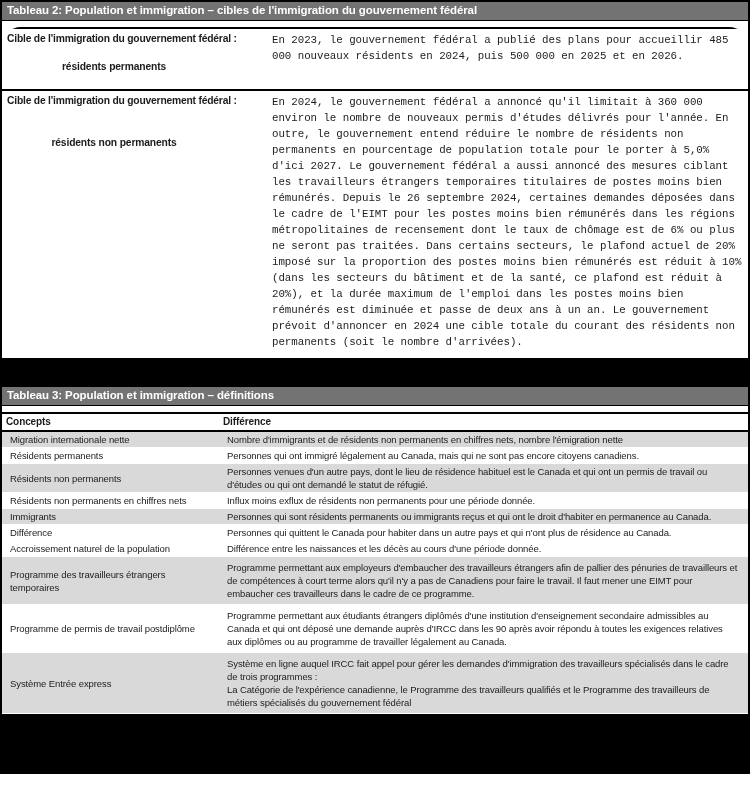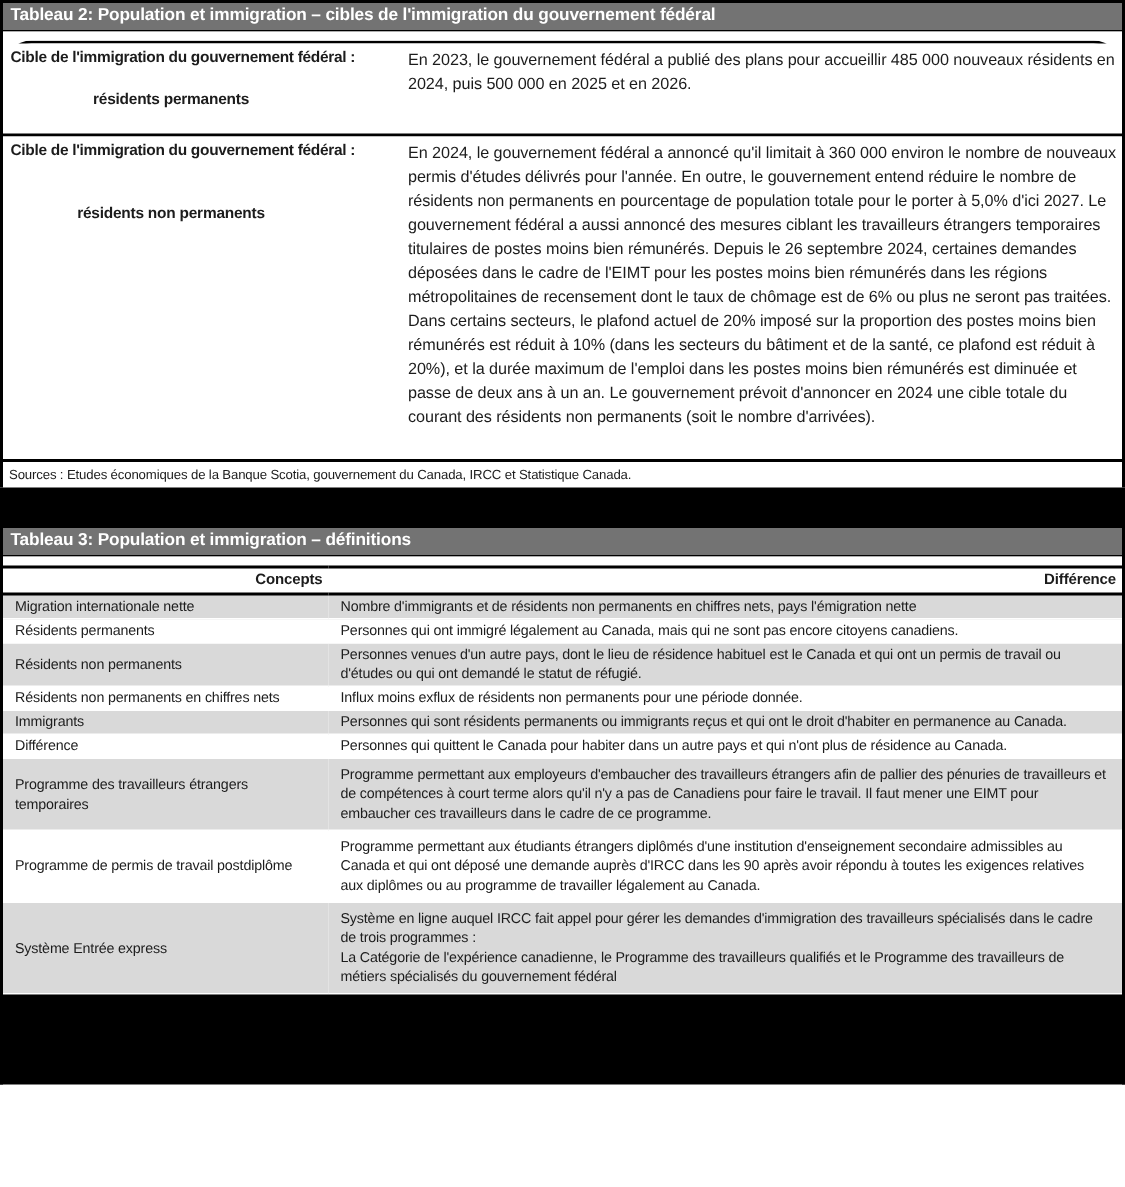--- a/index.html
+++ b/index.html
@@ -24,27 +24,27 @@
   .t2-title { border-top:2px solid #000; border-bottom:1px solid #000; }
   .t2-body { border-top:2px solid #000;border-radius:19px; }
   .t2-row { display:flex; border-bottom:2px solid #000; background:#fff; }
   .t2-row.r1 { min-height:60px; }
   .t2-row.r2 { min-height:203px; }
   .t2-label-cell { width:265px; box-sizing:border-box; padding:4px 6px 4px 5px; flex:none; }
   .t2-label { font-weight:bold; font-size:10.3px; letter-spacing:-0.2px; white-space:nowrap; }
   .t2-sub { font-weight:bold; font-size:10.3px; letter-spacing:-0.15px; text-align:center; padding-right:40px; }
   .r1 .t2-sub { margin-top:17px; }
   .r2 .t2-sub { margin-top:31px; }
-  .t2-text { flex:1; padding:3px 4px 20px 5px; font-size:10.8px; line-height:16px; letter-spacing:-0.05px; }
+  .t2-text { flex:1; padding:3px 4px 8px 5px; font-size:10.8px; line-height:16px; letter-spacing:-0.05px;font-family:Liberation Mono, monospace; }
 
   
   .t3-title { border-bottom:1px solid #000; }
   table.def-table { border-collapse:collapse; width:100%; border-top:2px solid #000; table-layout:fixed; }
   .def-table th {
-    text-align:right; font-size:10px; font-weight:bold; padding:2px 4px 3px 4px;
+    text-align:left; font-size:10px; font-weight:bold; padding:2px 4px 3px 4px;
     border-bottom:2px solid #000; background:#fff; letter-spacing:-0.1px;
   }
   .def-table th.col-concept, .def-table td.concept { width:209px; }
   .def-table td {
     font-size:9.5px; line-height:13px; letter-spacing:-0.1px;
     padding:1px 8px; vertical-align:middle; border-bottom:1px solid #fff;
   }
   .def-table td.def { white-space:pre-line; }
   .def-table tr.alt { background:#D9D9D9; }
   .def-table tr.pad td { padding-top:4px; padding-bottom:4px; }
@@ -72,21 +72,20 @@
       </div>
 
       <div class="t2-row r2">
         <div class="t2-label-cell">
           <div class="t2-label">Cible de l'immigration du gouvernement fédéral :</div>
           <div class="t2-sub">résidents non permanents</div>
         </div>
         <div class="t2-text">En 2024, le gouvernement fédéral a annoncé qu'il limitait à 360 000 environ le nombre de nouveaux permis d'études délivrés pour l'année. En outre, le gouvernement entend réduire le nombre de résidents non permanents en pourcentage de population totale pour le porter à 5,0% d'ici 2027. Le gouvernement fédéral a aussi annoncé des mesures ciblant les travailleurs étrangers temporaires titulaires de postes moins bien rémunérés. Depuis le 26 septembre 2024, certaines demandes déposées dans le cadre de l'EIMT pour les postes moins bien rémunérés dans les régions métropolitaines de recensement dont le taux de chômage est de 6% ou plus ne seront pas traitées. Dans certains secteurs, le plafond actuel de 20% imposé sur la proportion des postes moins bien rémunérés est réduit à 10% (dans les secteurs du bâtiment et de la santé, ce plafond est réduit à 20%), et la durée maximum de l'emploi dans les postes moins bien rémunérés est diminuée et passe de deux ans à un an. Le gouvernement prévoit d'annoncer en 2024 une cible totale du courant des résidents non permanents (soit le nombre d'arrivées).</div>
       </div>
 
-      <div class="sources-row">Sources : Etudes économiques de la Banque Scotia, gouvernement du Canada, IRCC et Statistique Canada.</div>
     </div>
   </section>
 
   <div class="black-band" style="height:27px;"></div>
 
   <section class="tbl-section t3-bottom">
     <div class="title-band t3-title">
       <span>Tableau 3: Population et immigration – définitions</span>
     </div>
     <div class="title-gap"></div>
@@ -94,41 +93,45 @@
     <table class="def-table">
       <thead>
         <tr>
           <th class="col-concept">Concepts</th>
           <th>Différence</th>
         </tr>
       </thead>
       <tbody>
         <tr class="alt">
           <td class="concept">Migration internationale nette</td>
-          <td class="def">Nombre d'immigrants et de résidents non permanents en chiffres nets, pays l'émigration nette</td>
+          <td class="def">Nombre d'immigrants et de résidents non permanents en chiffres nets, nombre l'émigration nette</td>
         </tr>
         <tr>
           <td class="concept">Résidents permanents</td>
           <td class="def">Personnes qui ont immigré légalement au Canada, mais qui ne sont pas encore citoyens canadiens.</td>
         </tr>
         <tr class="alt">
           <td class="concept">Résidents non permanents</td>
           <td class="def">Personnes venues d'un autre pays, dont le lieu de résidence habituel est le Canada et qui ont un permis de travail ou d'études ou qui ont demandé le statut de réfugié.</td>
         </tr>
         <tr>
           <td class="concept">Résidents non permanents en chiffres nets</td>
           <td class="def">Influx moins exflux de résidents non permanents pour une période donnée.</td>
         </tr>
         <tr class="alt">
           <td class="concept">Immigrants</td>
           <td class="def">Personnes qui sont résidents permanents ou immigrants reçus et qui ont le droit d'habiter en permanence au Canada.</td>
         </tr>
         <tr>
           <td class="concept">Différence</td>
           <td class="def">Personnes qui quittent le Canada pour habiter dans un autre pays et qui n'ont plus de résidence au Canada.</td>
+        </tr>
+        <tr>
+          <td class="concept">Accroissement naturel de la population</td>
+          <td class="def">Différence entre les naissances et les décès au cours d'une période donnée.</td>
         </tr>
         <tr class="alt pad">
           <td class="concept">Programme des travailleurs étrangers temporaires</td>
           <td class="def">Programme permettant aux employeurs d'embaucher des travailleurs étrangers afin de pallier des pénuries de travailleurs et de compétences à court terme alors qu'il n'y a pas de Canadiens pour faire le travail. Il faut mener une EIMT pour embaucher ces travailleurs dans le cadre de ce programme.</td>
         </tr>
         <tr class="pad">
           <td class="concept">Programme de permis de travail postdiplôme</td>
           <td class="def">Programme permettant aux étudiants étrangers diplômés d'une institution d'enseignement secondaire admissibles au Canada et qui ont déposé une demande auprès d'IRCC dans les 90 après avoir répondu à toutes les exigences relatives aux diplômes ou au programme de travailler légalement au Canada.</td>
         </tr>
         <tr class="alt pad">

